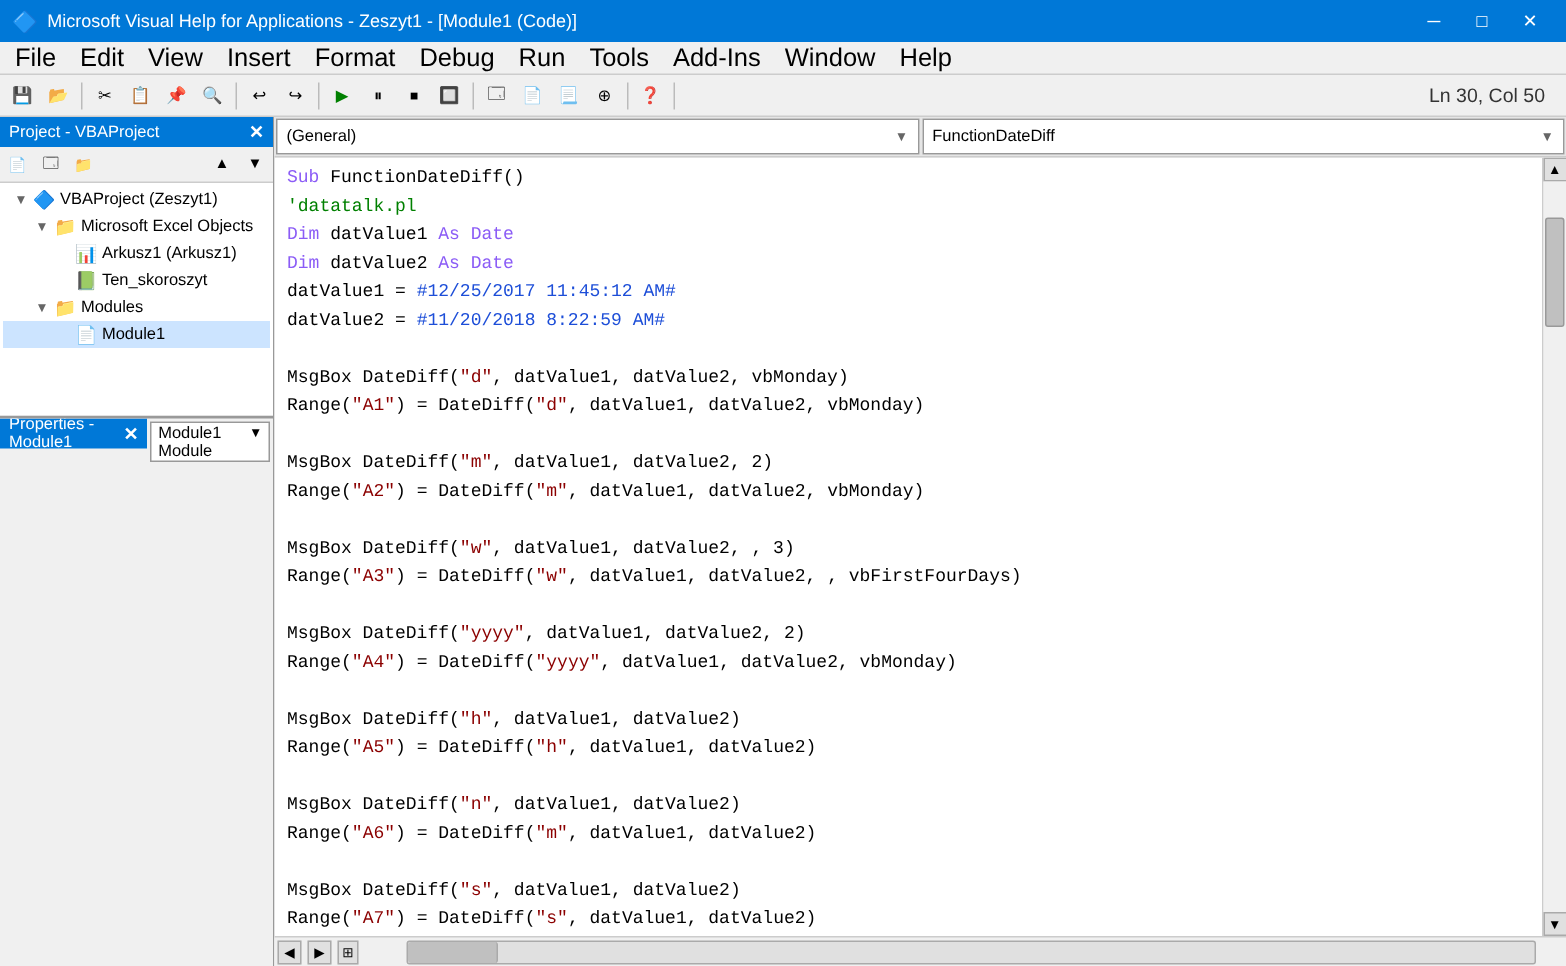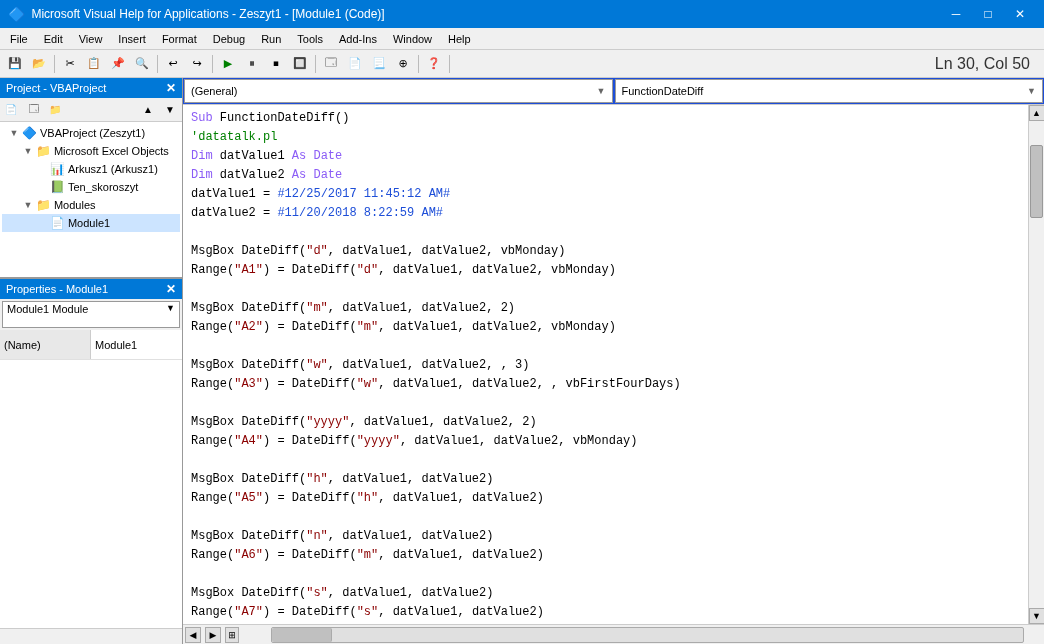--- a/index.html
+++ b/index.html
@@ -30,21 +30,21 @@
       background: #f0f0f0;
       height: 22px;
       display: flex;
       align-items: center;
       border-bottom: 1px solid #ccc;
       padding: 0 2px;
     }
     #menu-bar .menu-item {
       padding: 2px 8px;
       cursor: pointer;
-      font-size: 11px;
+      font-size: 17px;
       height: 100%;
       display: flex; align-items: center;
     }
 
     
     #toolbar {
       background: #f0f0f0;
       height: 28px;
       display: flex;
       align-items: center;
@@ -52,21 +52,21 @@
       padding: 2px 4px;
       gap: 2px;
     }
     .tb-btn {
       width: 22px; height: 22px;
       display: flex; align-items: center; justify-content: center;
       cursor: pointer; border: 1px solid transparent;
       font-size: 11px; background: transparent;
     }
     .tb-sep { width: 1px; height: 18px; background: #bbb; margin: 0 2px; }
-    .tb-status { margin-left: auto; font-size: 16px; color: #333; padding-right: 10px; }
+    .tb-status { margin-left: auto; font-size: 13px; color: #333; padding-right: 10px; }
 
     
     #main-layout {
       display: flex;
       height: calc(644px - 28px - 22px - 28px);
     }
 
     
     #left-panel {
       width: 183px;
@@ -122,21 +122,20 @@
       height: 18px; cursor: pointer; white-space: nowrap;
     }
     .tree-indent { display: inline-block; }
     .tree-expand { width: 16px; text-align: center; font-size: 9px; color: #666; cursor: pointer; }
     .tree-icon { margin-right: 3px; font-size: 12px; }
 
     
     #properties-pane {
       flex: 1;
       display: flex;
-      flex-direction: column;
       overflow: hidden;
     }
     .prop-dropdown {
       background: white;
       border: 1px solid #999;
       margin: 2px;
       padding: 1px 4px;
       font-size: 11px;
       display: flex; align-items: flex-start; justify-content: space-between;
       cursor: pointer; height: 27px;
@@ -191,21 +190,21 @@
       flex: 1;
       display: flex;
       flex-direction: column;
       background: white;
     }
 
     
     #code-header {
       display: flex;
       border-bottom: 1px solid #ccc;
-      background: #1d4ed8;
+      background: #e5e5e5;
     }
     .code-dropdown {
       flex: 1;
       height: 24px;
       background: white;
       border: 1px solid #999;
       margin: 1px;
       padding: 0 6px;
       font-size: 11px;
       display: flex; align-items: center; justify-content: space-between;

